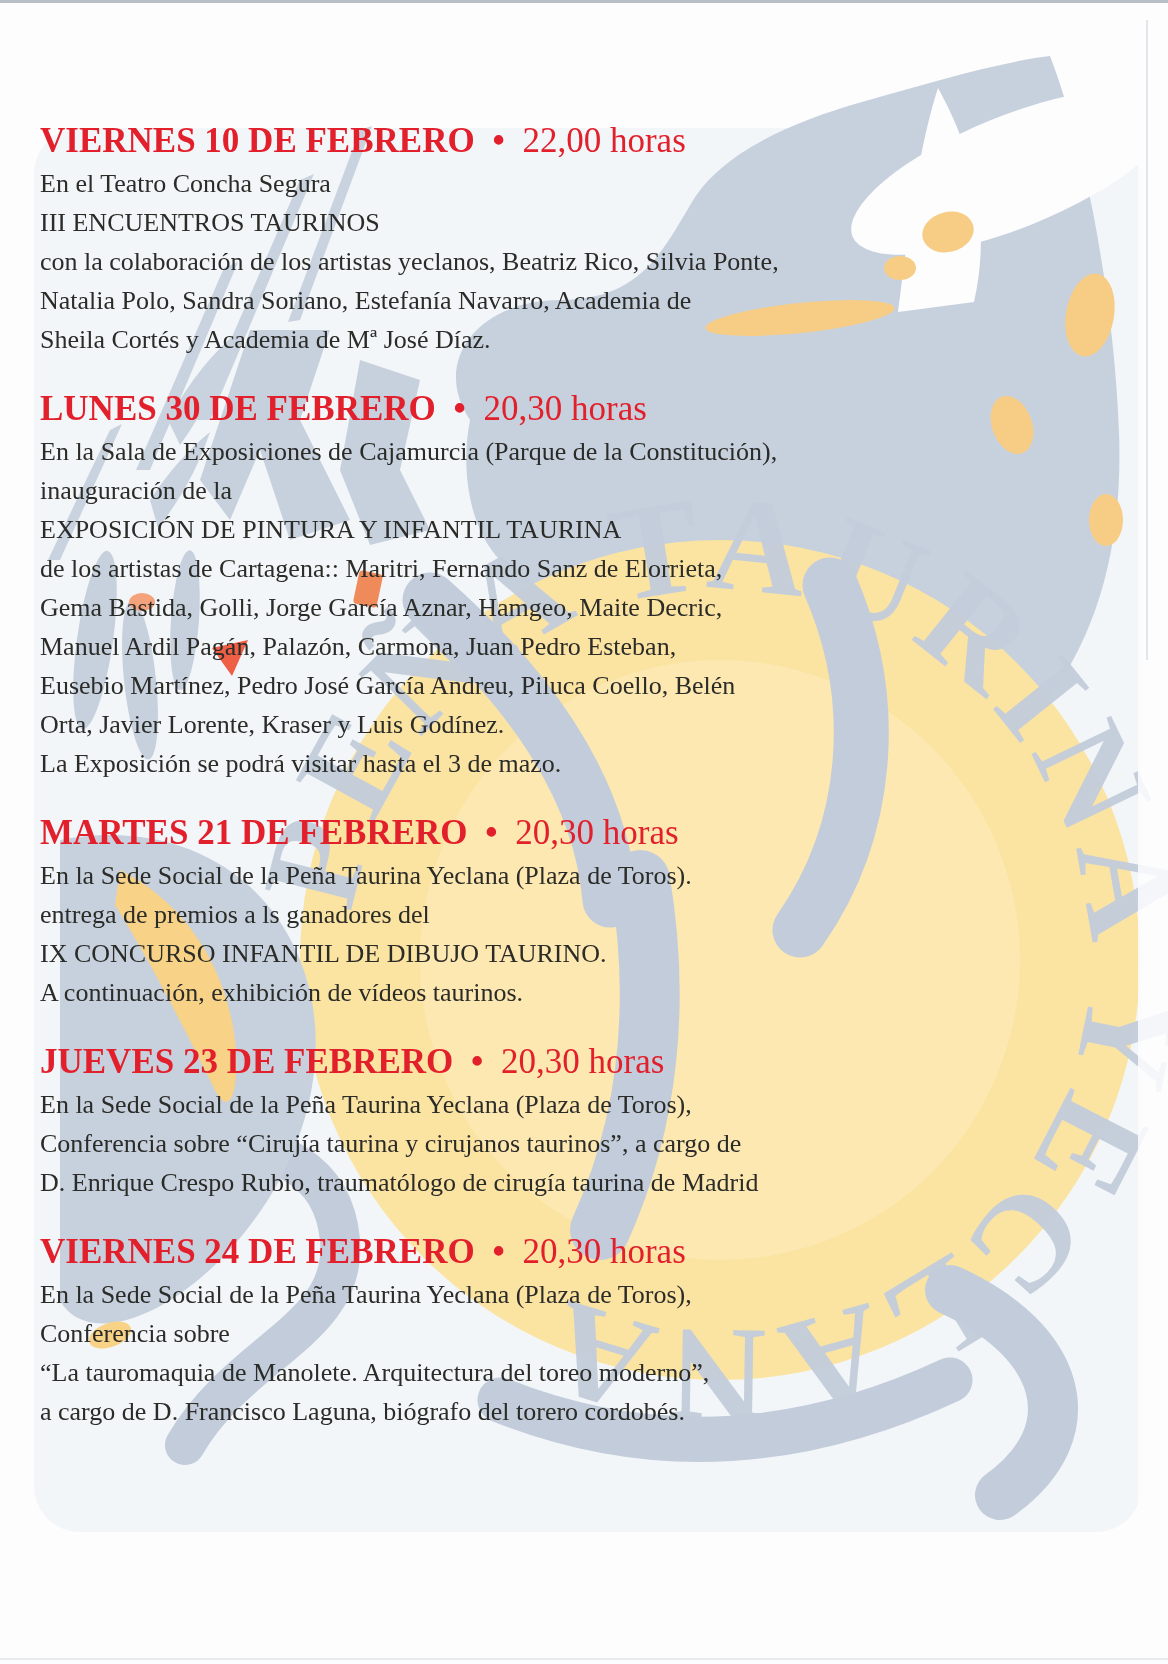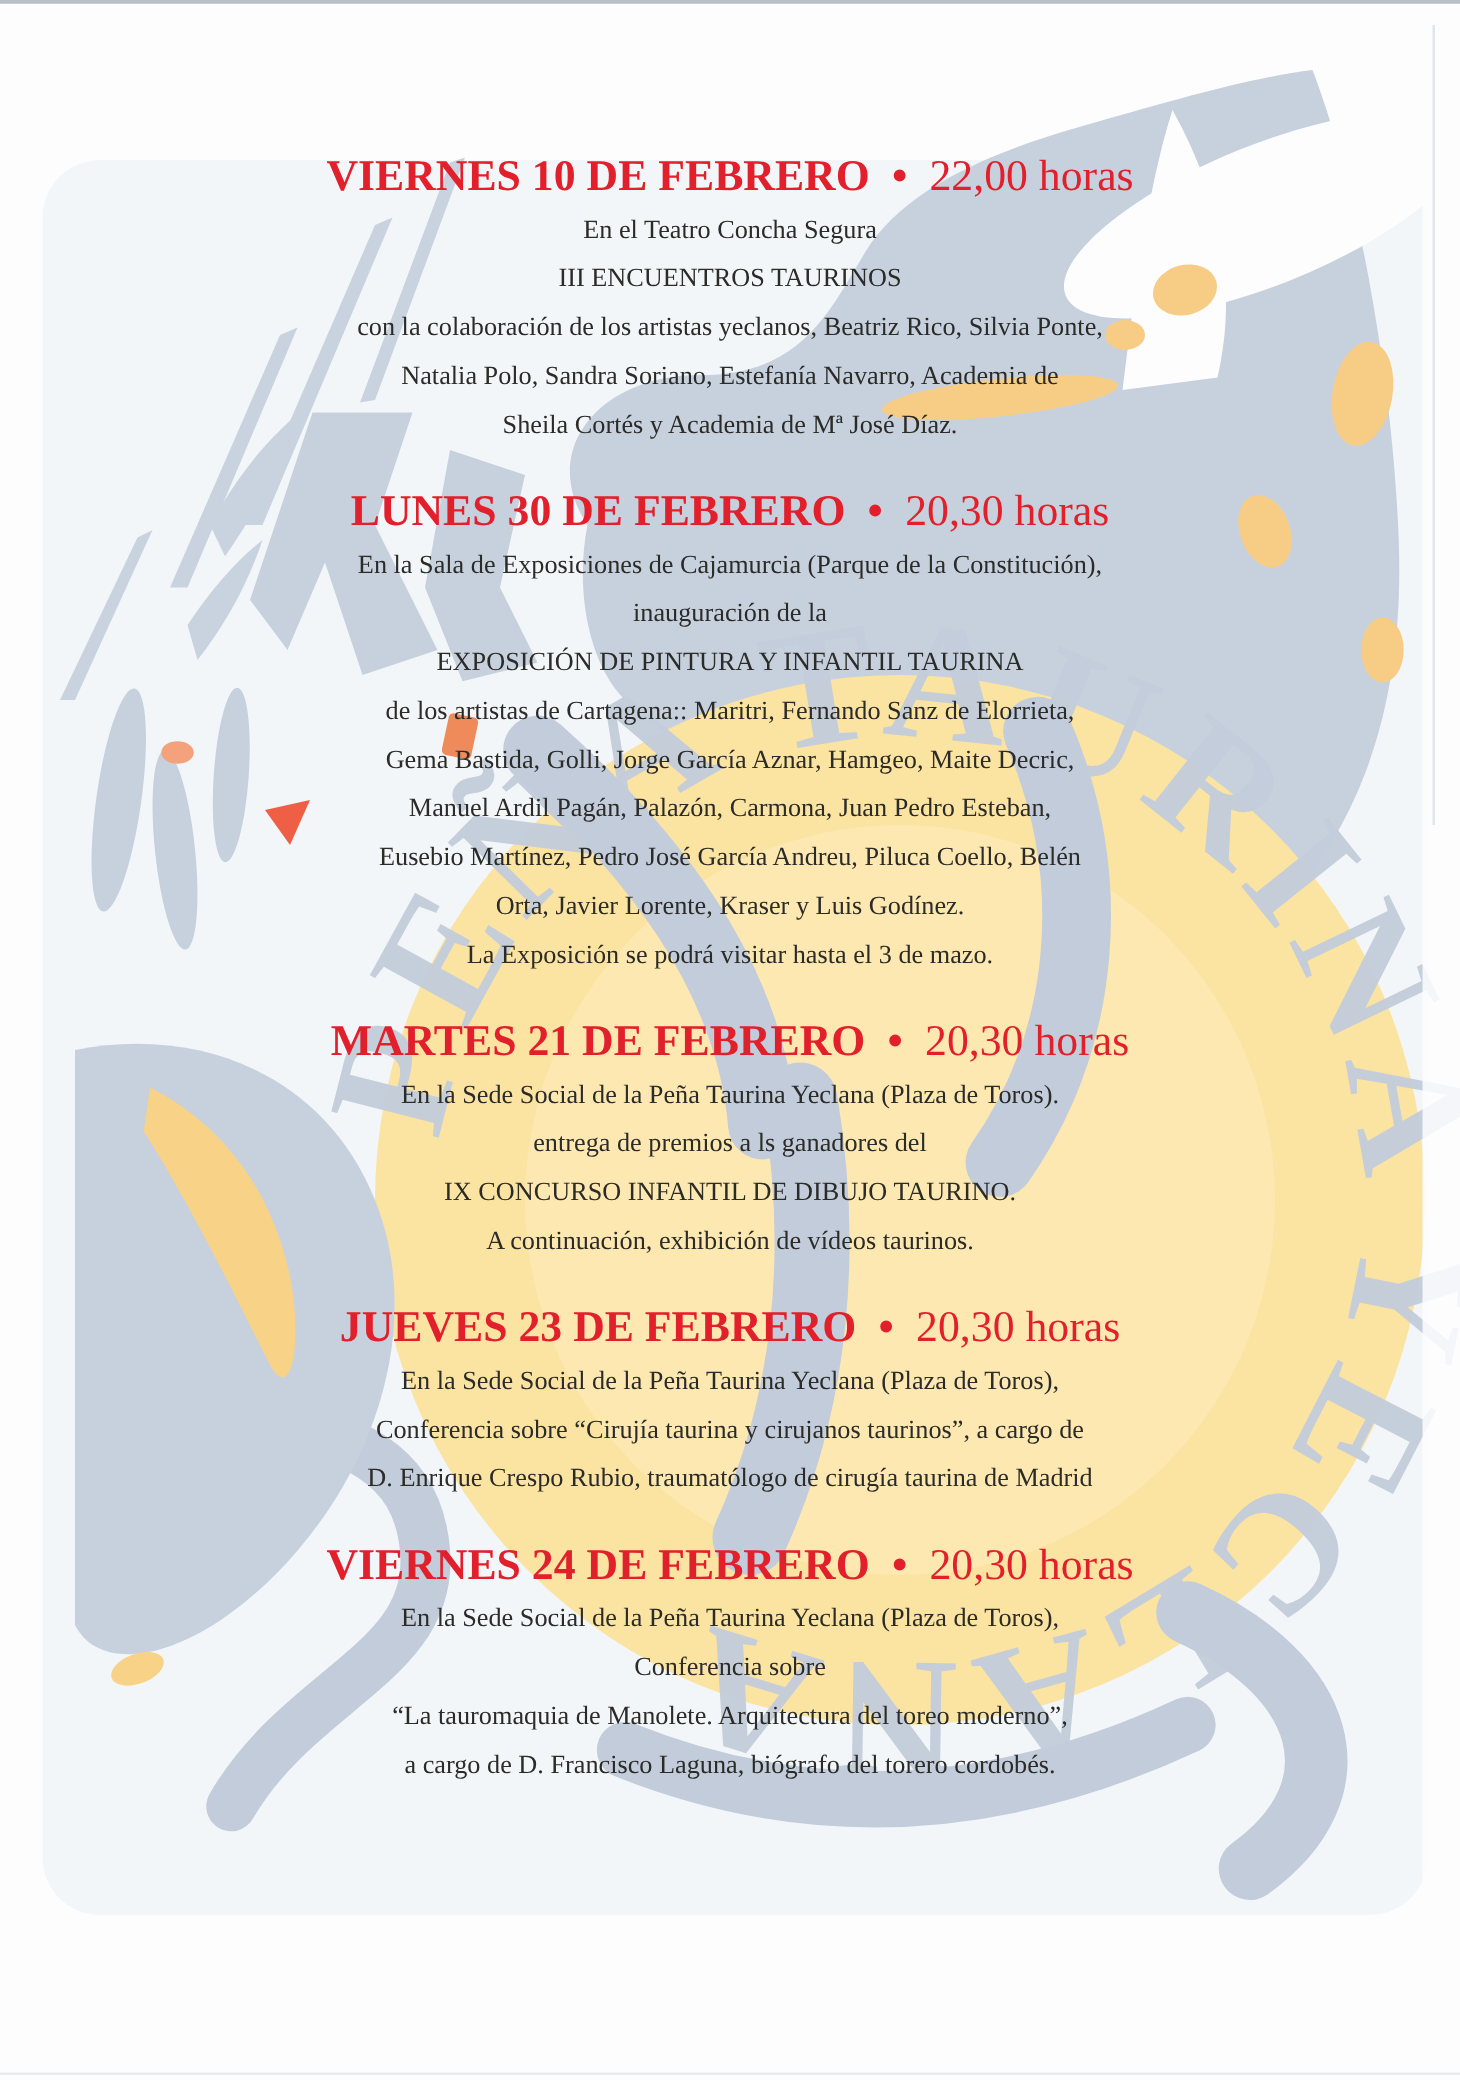--- a/index.html
+++ b/index.html
@@ -5,31 +5,30 @@
   html,body{margin:0;padding:0;}
   body{
     width:1168px;height:1664px;position:relative;overflow:hidden;
     background:#fdfdfe;
     font-family:"Liberation Serif", serif;
   }
   .wm{position:absolute;left:0;top:0;width:1168px;height:1664px;z-index:0;}
   main{
     position:relative;z-index:1;
     padding:118px 40px 0 40px;
-    text-align:center;
     color:#2b2b28;
   }
   section{margin-bottom:27px;}
   .heading{
     font-size:35px;line-height:46px;font-weight:bold;
     color:#e2202c;white-space:nowrap;
   }
   .heading .sep{margin:0 9px;}
   .heading .time{font-weight:normal;}
-  .line{font-size:21px;line-height:39px;white-space:nowrap;}
+  .line{font-size:26px;line-height:39px;white-space:nowrap;}
   .line .b{font-weight:normal;}
   .line .i{}
 </style>
 </head>
 <body>
 
 <svg class="wm" viewBox="0 0 1168 1664" aria-hidden="true">
 
   <rect x="34" y="128" width="1108" height="1404" rx="46" fill="#f3f6f9"></rect>
 

